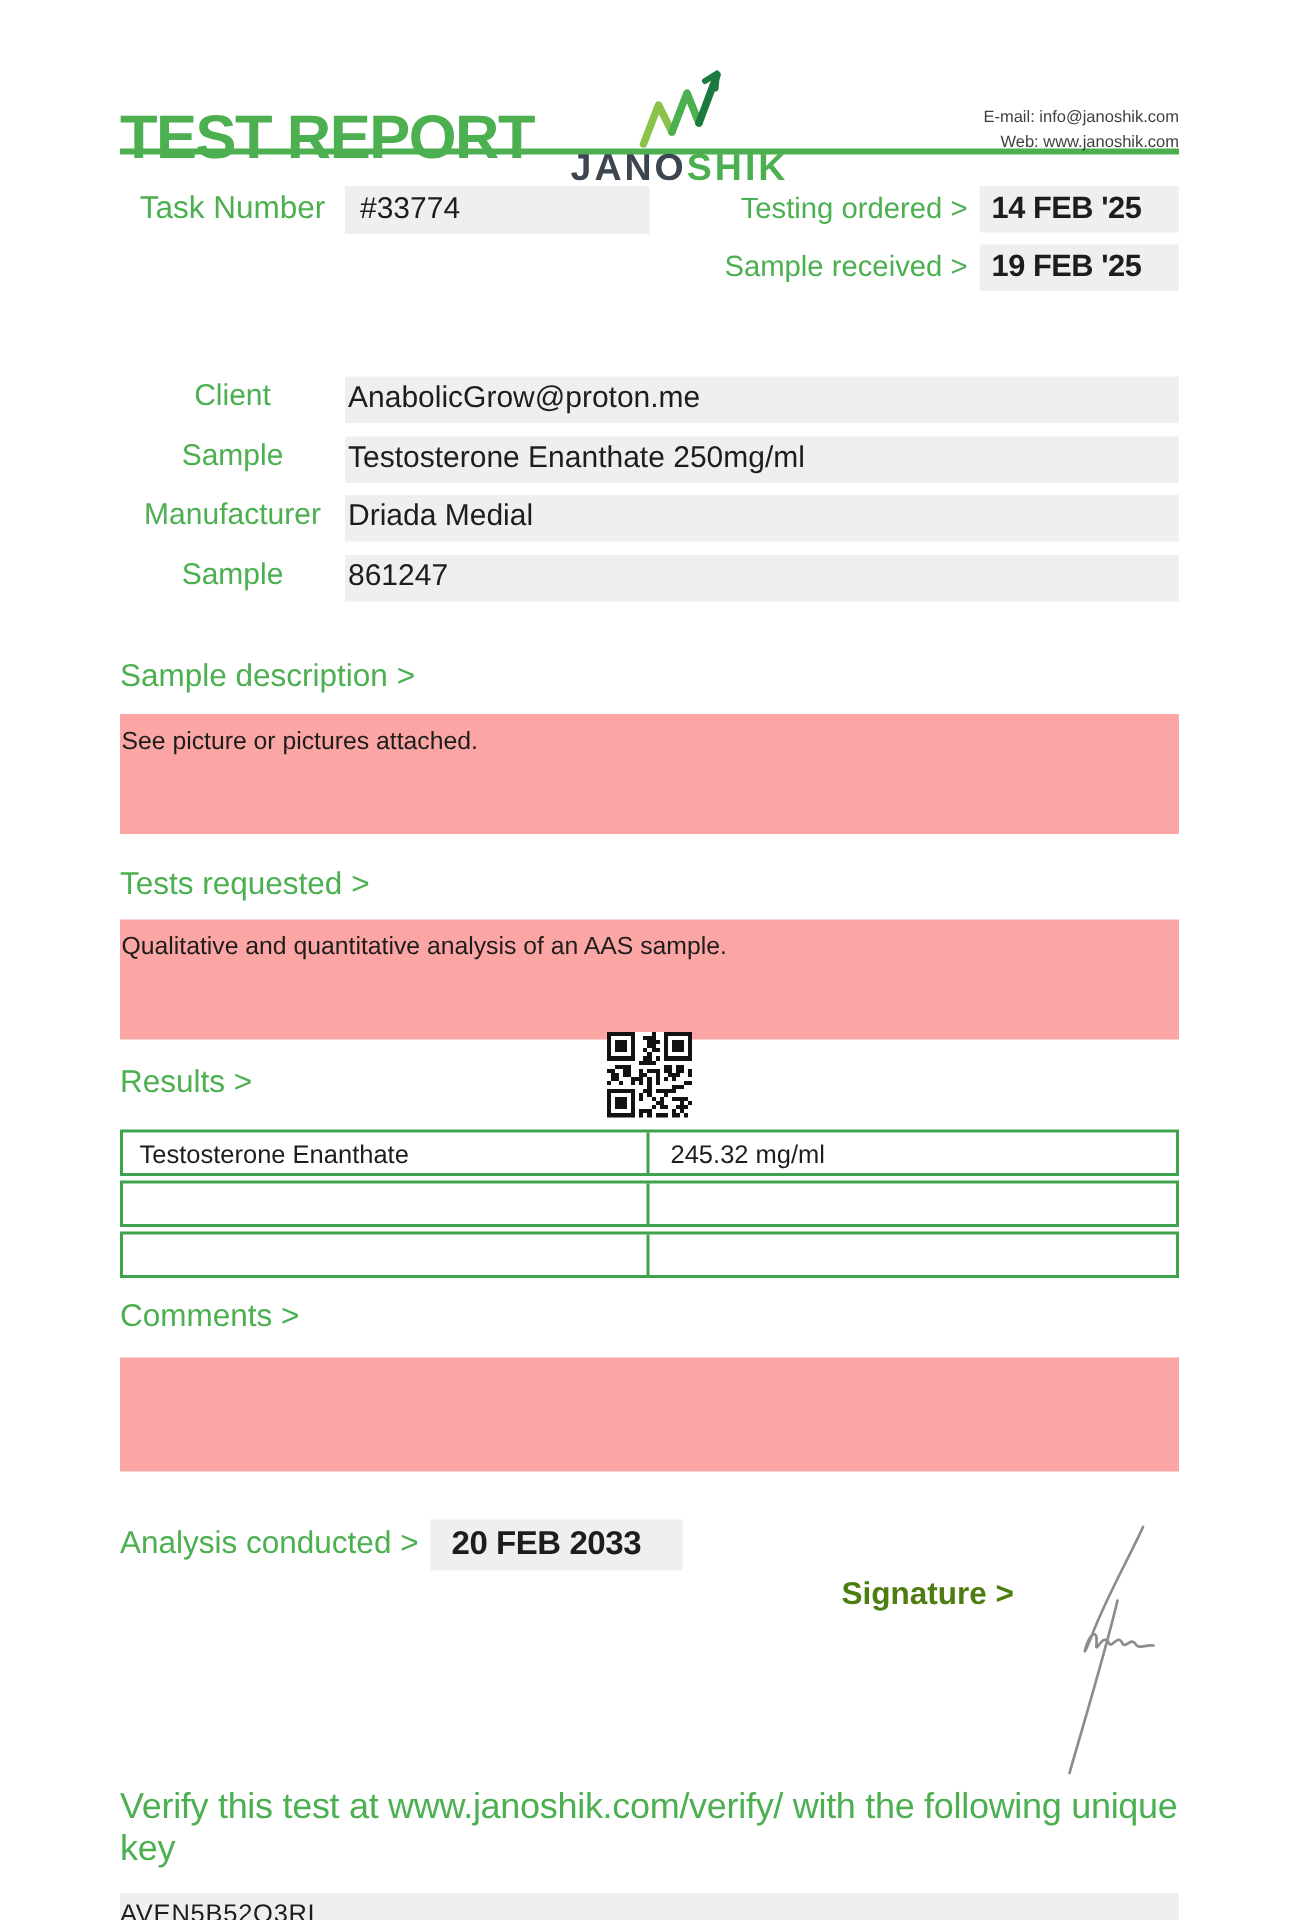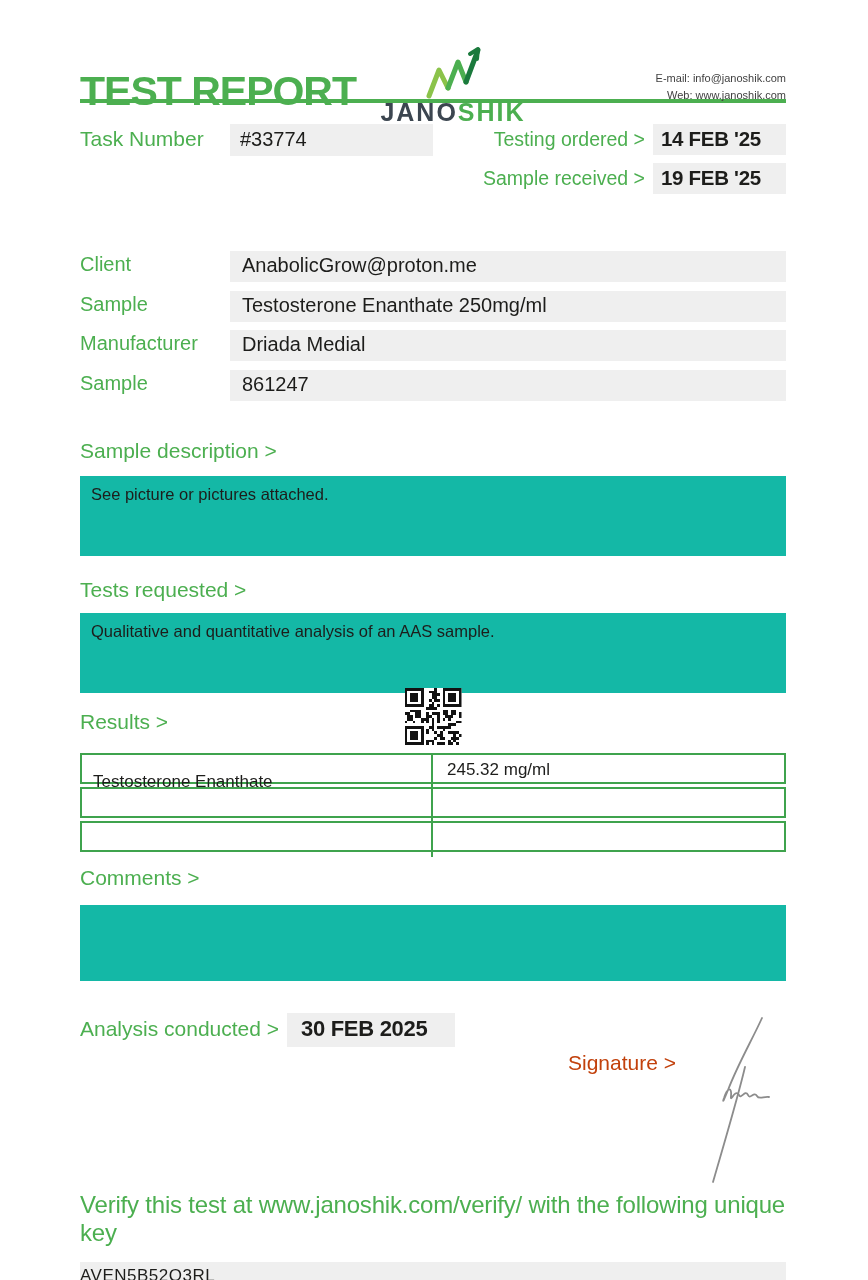--- a/index.html
+++ b/index.html
@@ -24,63 +24,63 @@
   .logo { width:190px; text-align:center; margin-left:-12px; }
   .logo-icon { display:block; margin:0 auto; }
   .logo-text { font-size:25px; font-weight:700; letter-spacing:2px; color:#3c4650; margin-top:-2px; }
   .logo-text .shik { color:#4CAF50; }
   .contact { margin-left:auto; text-align:right; font-size:11px; color:#3f3f3f; padding-top:26px; line-height:1.55; }
 
   .divider { height:4px; background:#4CAF50; margin-top:15px; }
 
   
   .task-row { display:flex; margin-top:21px; }
-  .glabel { color:#4CAF50; font-size:21px; }
+  .glabel { color:#4CAF50; font-size:21px;text-align:center; }
   .task-left { display:flex; align-items:flex-start; }
   .task-left .glabel { width:150px; padding-top:3px; }
   .box { background:#efefef; }
   .task-value { width:203px; font-size:20px; padding:4px 10px 5px; }
   .dates { margin-left:auto; }
   .date-line { display:flex; align-items:flex-start; justify-content:flex-end; margin-bottom:8px; }
   .date-line .glabel { font-size:19.5px; padding-top:4px; text-align:right; }
   .date-value { width:133px; font-size:20.5px; font-weight:600; padding:3px 8px 4px; margin-left:8px; letter-spacing:-0.3px; }
 
   
   .info-block { margin-top:49px; }
   .info-row { display:flex; align-items:flex-start; margin-bottom:8.5px; }
   .info-row .glabel { width:150px; font-size:20px; padding-top:2px; }
-  .info-value { flex:1; font-size:20px; padding:3px 12px 5px; min-height:28px; }
+  .info-value { flex:1; font-size:20px; padding:3px 2px 5px; min-height:28px; }
 
   
   .section-heading { color:#4CAF50; font-size:21px; }
-  .bigbox { background:#14b8a6; font-size:16.5px; padding:9px 11px; }
+  .bigbox { background:#fca5a5; font-size:16.5px; padding:9px 1px; }
   .sd-heading { margin-top:38px; }
   .sd-box { margin-top:13px; height:80px; }
   .tr-heading { margin-top:22px; }
   .tr-box { margin-top:11px; height:80px; }
 
   
   .results-head { position:relative; height:60px; }
   .results-head .section-heading { position:absolute; left:0; top:17px; }
   .qr { position:absolute; left:50%; transform:translateX(-50%); top:-5px; }
   .res-table { margin-top:0; }
   .res-row { display:flex; border:2px solid #3fa34d; margin-bottom:3px; height:31px; }
-  .res-cell-name { width:50%; border-right:2px solid #3fa34d; font-size:17px; padding:17px 11px; }
+  .res-cell-name { width:50%; border-right:2px solid #3fa34d; font-size:17px; padding:5px 11px; }
   .res-cell-val { flex:1; font-size:17px; padding:5px 14px; }
 
   
   .cm-heading { margin-top:14px; }
   .cm-box { margin-top:15px; height:76px; }
 
   
   .bottom-row { display:flex; align-items:flex-start; margin-top:32px;flex-direction:column; }
   .analysis { display:flex; align-items:flex-start; }
   .analysis .glabel { font-size:21px; padding-top:4px; }
   .analysis-value { font-size:22px; font-weight:600; padding:3px 14px 5px; margin-left:8px; width:168px; letter-spacing:-0.3px; }
-  .sig-label { margin-left:auto; margin-right:110px; font-size:21px; color:#c2410c; padding-top:4px; }
+  .sig-label { margin-left:auto; margin-right:110px; font-size:21px; color:#4d7c0f; padding-top:4px;font-weight:bold; }
   .signature-svg { position:absolute; left:688px; top:1012px; }
 
   
   .verify { margin-top:116px; color:#4CAF50; font-size:24px; letter-spacing:-0.2px; }
   .key-box { margin-top:15px; height:27px; font-size:17px; text-align:left; padding-top:4px; letter-spacing:0.5px; }
 </style>
 </head>
 <body>
 
 <div class="page">
@@ -291,21 +291,21 @@
         <div class="res-cell-val"></div>
       </div>
     </div>
 
     <div class="section-heading cm-heading">Comments &gt;</div>
     <div class="box bigbox cm-box"></div>
 
     <div class="bottom-row">
       <div class="analysis">
         <div class="glabel">Analysis conducted &gt;</div>
-        <div class="box analysis-value">30 FEB 2025</div>
+        <div class="box analysis-value">20 FEB 2033</div>
       </div>
       <div class="sig-label">Signature &gt;</div>
     </div>
 
     <div class="verify">Verify this test at www.janoshik.com/verify/ with the following unique key</div>
     <div class="box key-box">AVEN5B52Q3RL</div>
 
   </div>
 
   <svg class="signature-svg" width="95" height="175" viewBox="0 0 95 175">

